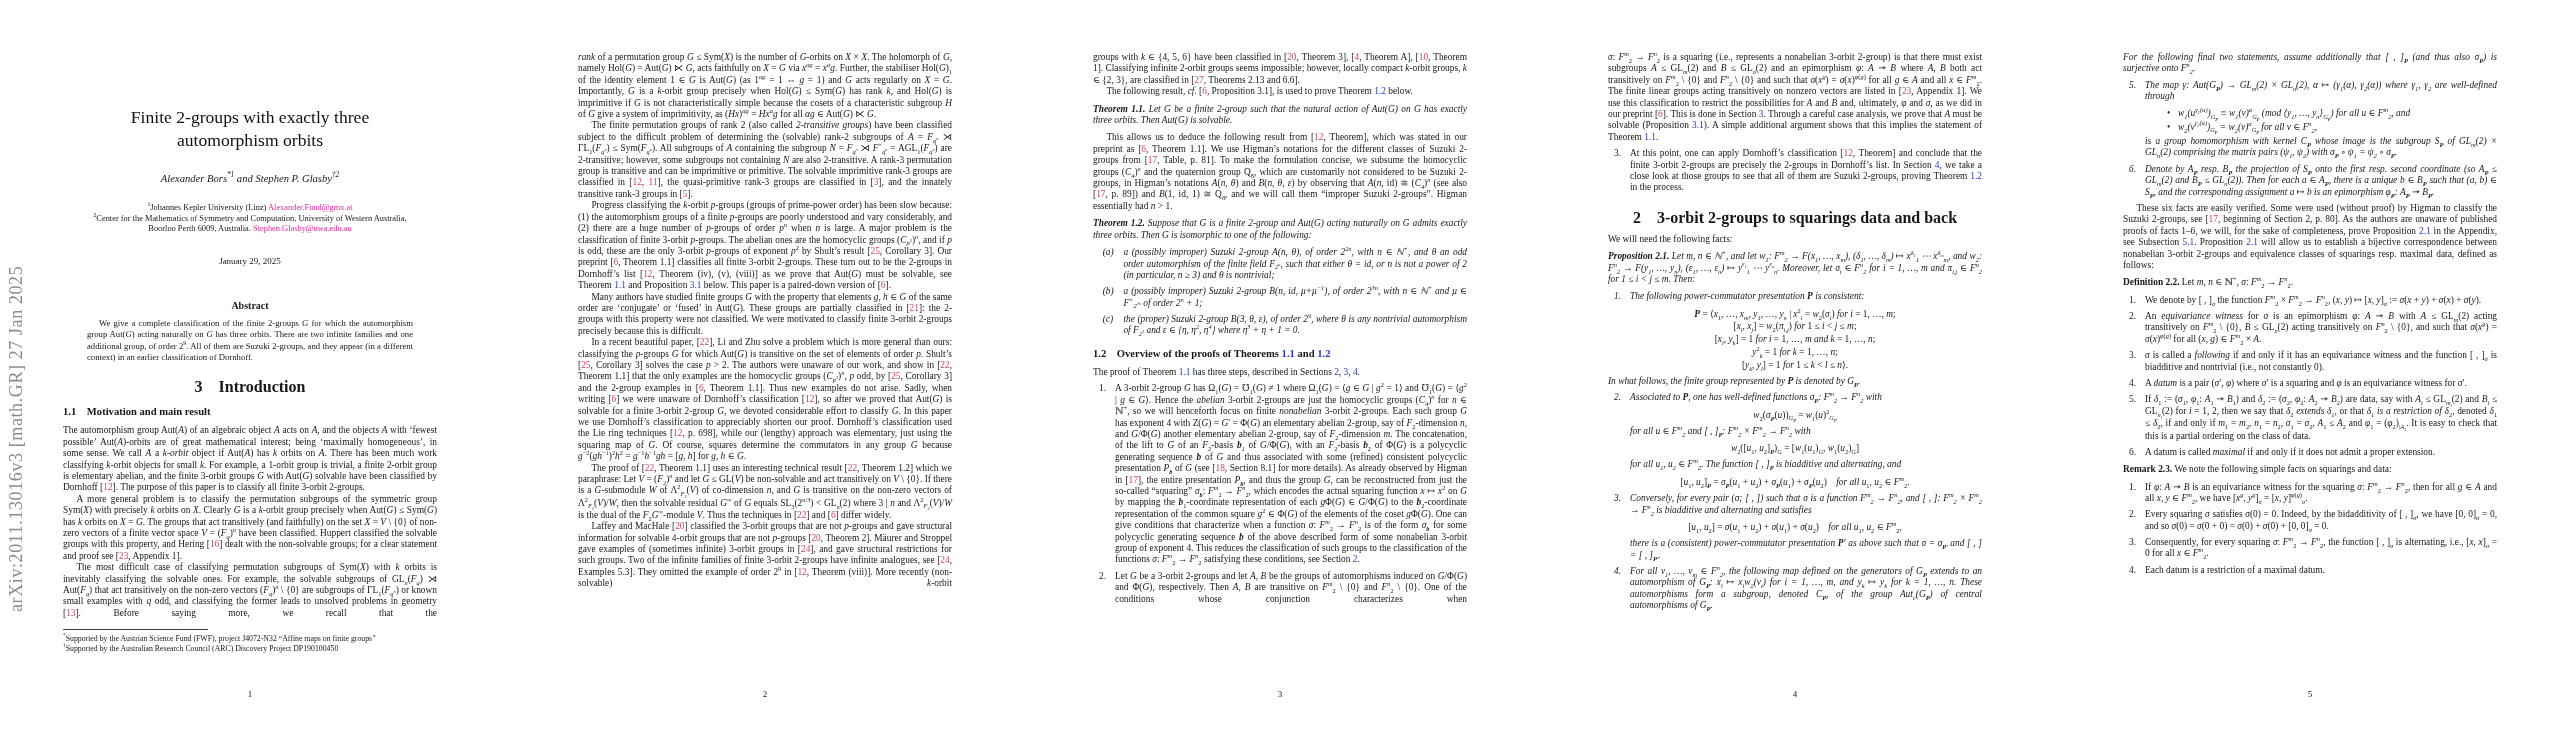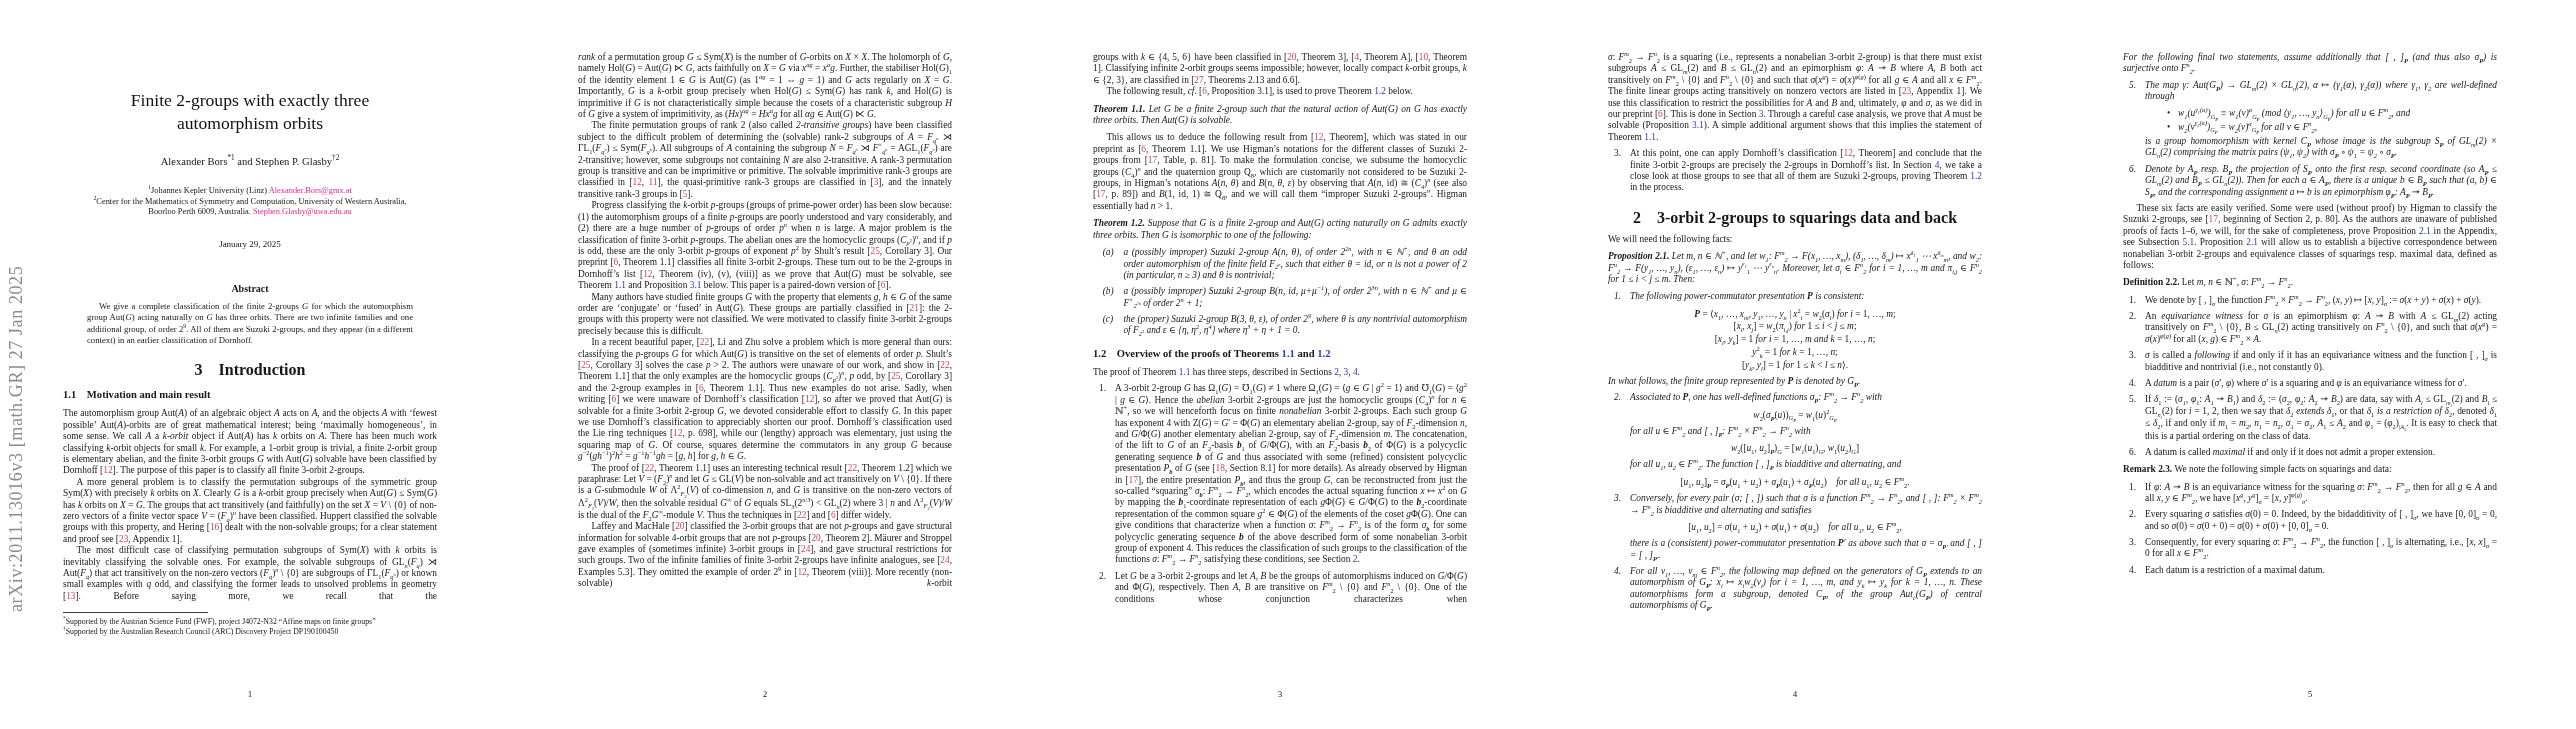--- a/index.html
+++ b/index.html
@@ -1,24 +1,24 @@
 <!DOCTYPE html>
 <html style="font-size:9.7px"><head>
 <meta charset="utf-8">
 <style>
   html,body{margin:0;padding:0;background:#ffffff;width:2576px;height:729px;overflow:hidden;}
   .doc{display:flex;width:2576px;height:729px;background:#fff;font-family:"Liberation Serif","DejaVu Serif",serif;color:#171717;}
   .page{position:relative;width:515px;height:729px;background:#fff;overflow:hidden;flex:none;}
-  .flow{position:absolute;left:63px;top:0;width:374px;}
+  .flow{position:absolute;left:63px;top:17px;width:374px;}
   .page.cont .flow{top:52px;}
   .pagenum{position:absolute;left:63px;width:374px;bottom:30px;text-align:center;font-size:9px;color:#1a1a1a;}
   .arxiv{position:absolute;left:6px;top:612px;transform-origin:0 0;transform:rotate(-90deg);white-space:nowrap;font-size:18px;letter-spacing:0.6px;color:#8b8b8b;}
   
   .b-title{margin-top:89px;text-align:center;font-size:17.6px;line-height:23px;color:#111;}
-  .b-authors{margin-top:20.7px;text-align:center;font-size:10.6px;}
+  .b-authors{margin-top:20.7px;text-align:center;font-size:10.6px;font-style:italic;}
   .b-affil{margin-top:19.4px;text-align:center;font-size:8.4px;line-height:10.7px;}
   .b-date{margin-top:20.7px;text-align:center;font-size:9px;}
   .b-absh{margin-top:34px;text-align:center;font-weight:bold;font-size:10px;}
   .b-abs{margin:7.3px 24px 0 24px;font-size:8.7px;line-height:11.2px;text-align:justify;text-indent:12px;}
   .b-h1{margin-top:16px;margin-bottom:8px;font-size:16px;font-weight:bold;line-height:16px;text-align:center;}
   .b-h2{margin-top:11.5px;margin-bottom:6px;font-size:10.6px;font-weight:bold;line-height:12.8px;}
   .b-p,.b-pi,.b-thm,.b-cont{font-size:9.4px;line-height:11.4px;text-align:justify;}
   .b-pi{text-indent:13.4px;}
   .b-thm{margin:6px 0;}
   .thl{font-weight:bold;}
@@ -45,21 +45,21 @@
 </style>
 </head>
 <body>
 
 <div class="doc">
   <div class="page">
     <div class="arxiv">arXiv:2011.13016v3  [math.GR]  27 Jan 2025</div>
     <div class="flow">
         <div class="b-title">Finite 2-groups with exactly three<br>automorphism orbits</div>
         <div class="b-authors">Alexander Bors<sup>*1</sup> and Stephen P. Glasby<sup>†2</sup></div>
-        <div class="b-affil"><sup>1</sup>Johannes Kepler University (Linz) <m>Alexander.Bors@gmx.at</m><br><sup>2</sup>Center for the Mathematics of Symmetry and Computation, University of Western Australia,<br>Boorloo Perth 6009, Australia. <m>Stephen.Glasby@uwa.edu.au</m></div>
+        <div class="b-affil"><sup>1</sup>Johannes Kepler University (Linz) <m>Alexander.Fund@gmx.at</m><br><sup>2</sup>Center for the Mathematics of Symmetry and Computation, University of Western Australia,<br>Boorloo Perth 6009, Australia. <m>Stephen.Glasby@uwa.edu.au</m></div>
         <div class="b-date">January 29, 2025</div>
         <div class="b-absh">Abstract</div>
         <div class="b-abs">We give a complete classification of the finite 2-groups <i>G</i> for which the automorphism group Aut(<i>G</i>) acting naturally on <i>G</i> has three orbits. There are two infinite families and one additional group, of order 2<sup>9</sup>. All of them are Suzuki 2-groups, and they appear (in a different context) in an earlier classification of Dornhoff.</div>
         <div class="b-h1">3 Introduction</div>
         <div class="b-h2">1.1 Motivation and main result</div>
         <div class="b-p">The automorphism group Aut(<i>A</i>) of an algebraic object <i>A</i> acts on <i>A</i>, and the objects <i>A</i> with ‘fewest possible’ Aut(<i>A</i>)-orbits are of great mathematical interest; being ‘maximally homogeneous’, in some sense. We call <i>A</i> a <i>k-orbit</i> object if Aut(<i>A</i>) has <i>k</i> orbits on <i>A</i>. There has been much work classifying <i>k</i>-orbit objects for small <i>k</i>. For example, a 1-orbit group is trivial, a finite 2-orbit group is elementary abelian, and the finite 3-orbit groups <i>G</i> with Aut(<i>G</i>) solvable have been classified by Dornhoff [<c>12</c>]. The purpose of this paper is to classify all finite 3-orbit 2-groups.</div>
         <div class="b-pi">A more general problem is to classify the permutation subgroups of the symmetric group Sym(<i>X</i>) with precisely <i>k</i> orbits on <i>X</i>. Clearly <i>G</i> is a <i>k</i>-orbit group precisely when Aut(<i>G</i>) ≤ Sym(<i>G</i>) has <i>k</i> orbits on <i>X</i> = <i>G</i>. The groups that act transitively (and faithfully) on the set <i>X</i> = <i>V</i> \ {0} of non-zero vectors of a finite vector space <i>V</i> = (<i>F<sub>q</sub></i>)<sup><i>n</i></sup> have been classified. Huppert classified the solvable groups with this property, and Hering [<c>16</c>] dealt with the non-solvable groups; for a clear statement and proof see [<c>23</c>, Appendix 1].</div>
         <div class="b-pi runon">The most difficult case of classifying permutation subgroups of Sym(<i>X</i>) with <i>k</i> orbits is inevitably classifying the solvable ones. For example, the solvable subgroups of GL<sub><i>n</i></sub>(<i>F<sub>q</sub></i>) ⋊ Aut(<i>F<sub>q</sub></i>) that act transitively on the non-zero vectors (<i>F<sub>q</sub></i>)<sup><i>n</i></sup> \ {0} are subgroups of ΓL<sub>1</sub>(<i>F</i><sub><i>q<sup>n</sup></i></sub>) or known small examples with <i>q</i> odd, and classifying the former leads to unsolved problems in geometry [<c>13</c>]. Before saying more, we recall that the</div>
         <div class="b-fnrule"></div>
         <div class="b-fn"><sup>*</sup>Supported by the Austrian Science Fund (FWF), project J4072-N32 “Affine maps on finite groups”</div>

